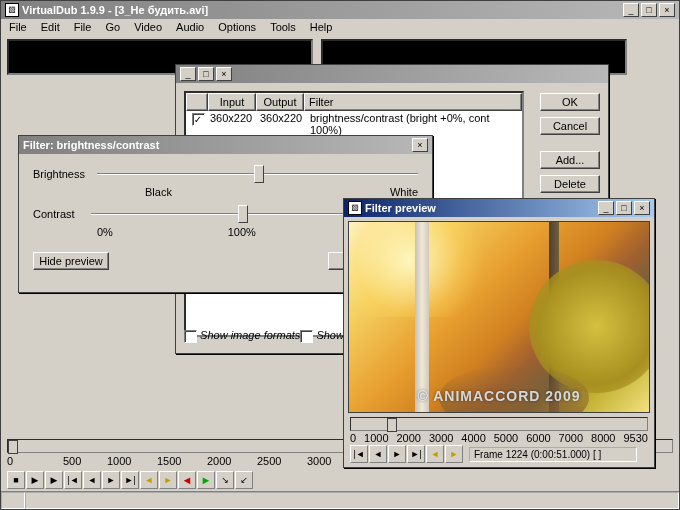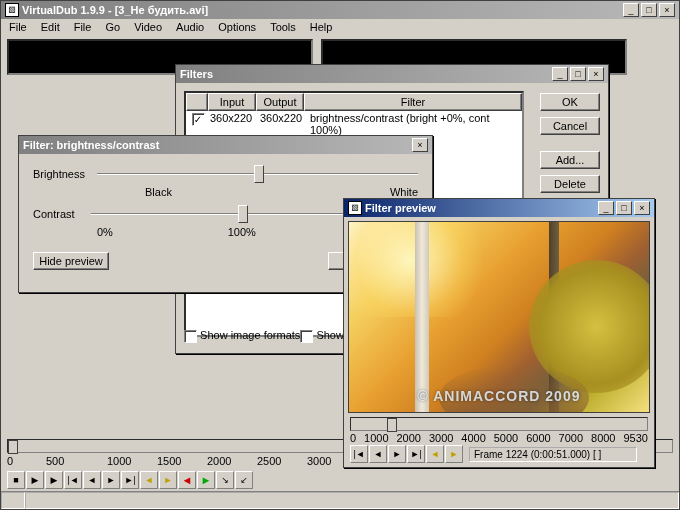--- a/index.html
+++ b/index.html
@@ -69,21 +69,21 @@
   </div>
 
   <div class="video-pane" style="position:absolute; left:6px; top:38px; width:306px; height:36px;"></div>
   <div class="video-pane" style="position:absolute; left:320px; top:38px; width:306px; height:36px;"></div>
 
   <div class="ruler" style="position:absolute; left:6px; right:6px; top:438px;">
     <div class="ruler-mark" style="left:0;"></div>
   </div>
   <div style="position:absolute; left:6px; right:6px; top:454px; height:12px;">
     <span style="position:absolute;left:0">0</span>
-    <span style="position:absolute;left:39px">500</span>
+    <span style="position:absolute;left:56px">500</span>
     <span style="position:absolute;left:100px">1000</span>
     <span style="position:absolute;left:150px">1500</span>
     <span style="position:absolute;left:200px">2000</span>
     <span style="position:absolute;left:250px">2500</span>
     <span style="position:absolute;left:300px">3000</span>
     <span style="position:absolute;left:350px">3500</span>
     <span style="position:absolute;left:400px">4000</span>
     <span style="position:absolute;left:450px">4500</span>
   </div>
 
@@ -109,42 +109,41 @@
   </div>
 
   <div class="statusbar">
     <div class="status-cell" style="width:24px"></div>
     <div class="status-cell" style="flex:1"></div>
   </div>
 </div>
 
 <div class="window" style="left:175px; top:64px; width:434px; height:290px;">
   <div class="titlebar inactive">
-    <div class="titlebar-text">Filters</div>
     <div class="titlebar-btns">
       <div class="tbtn">_</div>
       <div class="tbtn">□</div>
       <div class="tbtn">×</div>
     </div>
   </div>
   <div class="listbox" style="position:absolute; left:8px; top:26px; width:340px; height:246px;">
     <div style="display:flex; background:#7dd3fc;">
       <div class="btn" style="min-width:22px;padding:1px"></div>
       <div class="btn" style="min-width:48px">Input</div>
       <div class="btn" style="min-width:48px">Output</div>
-      <div class="btn" style="flex:1;text-align:center">Filter</div>
+      <div class="btn" style="flex:1;text-align:left">Filter</div>
     </div>
     <div style="display:flex; padding:1px 0;">
       <div style="width:24px;text-align:center"><span class="checkbox">✓</span></div>
       <div style="width:50px">360x220</div>
       <div style="width:50px">360x220</div>
       <div style="flex:1">brightness/contrast (bright +0%, cont 100%)</div>
     </div>
   </div>
-  <div style="position:absolute; left:8px; bottom:10px; display:flex; ">
+  <div style="position:absolute; left:8px; bottom:10px; display:flex; font-style:italic;">
     <label><span class="checkbox"></span> <span>Show image formats</span></label>
     <label><span class="checkbox"></span> <span>Show p</span></label>
   </div>
   <div style="position:absolute; right:8px; top:28px; display:flex; flex-direction:column; gap:6px;">
     <div class="btn">OK</div>
     <div class="btn">Cancel</div>
     <div style="height:4px"></div>
     <div class="btn">Add...</div>
     <div class="btn">Delete</div>
   </div>

